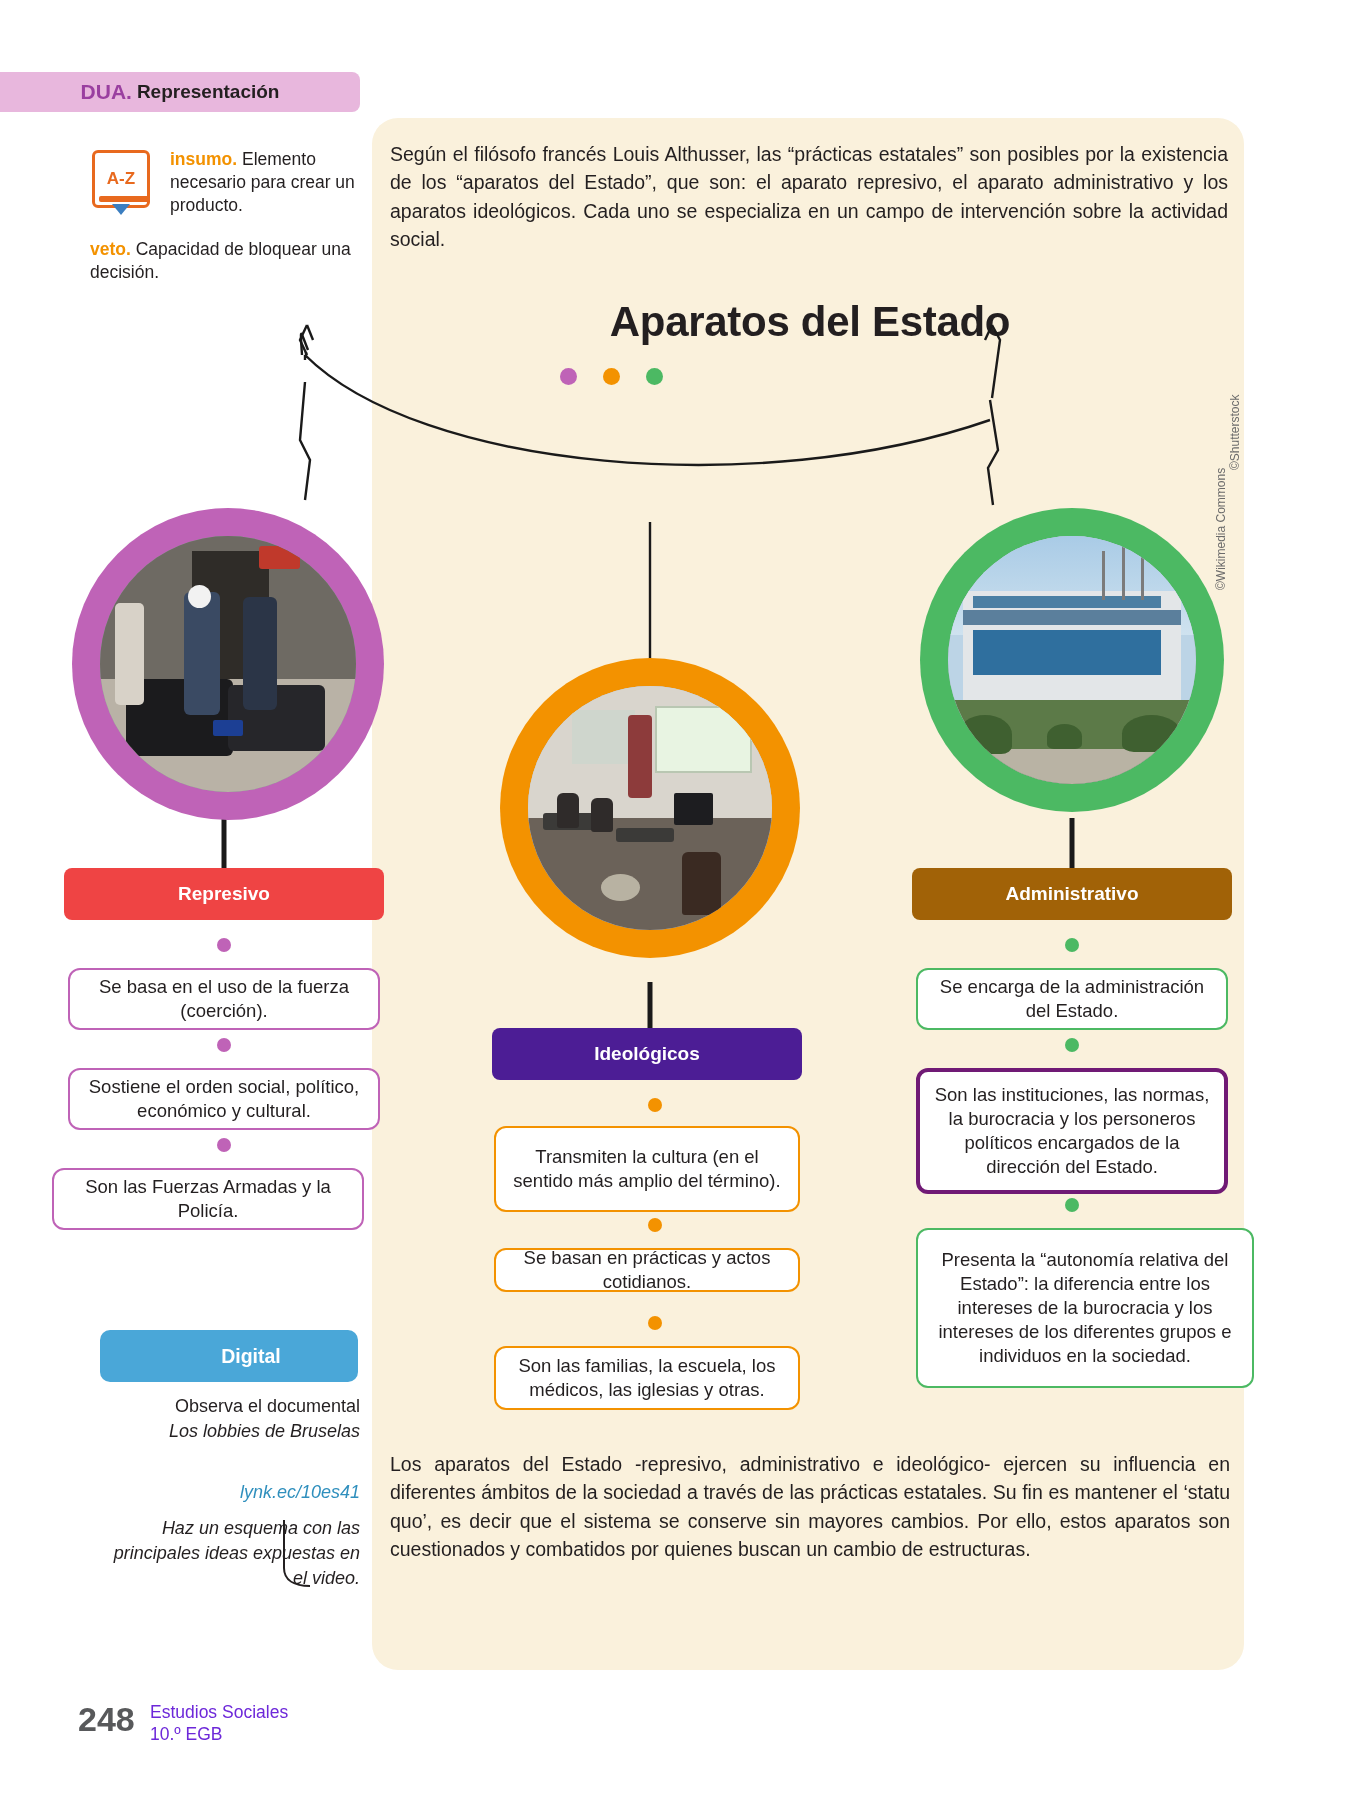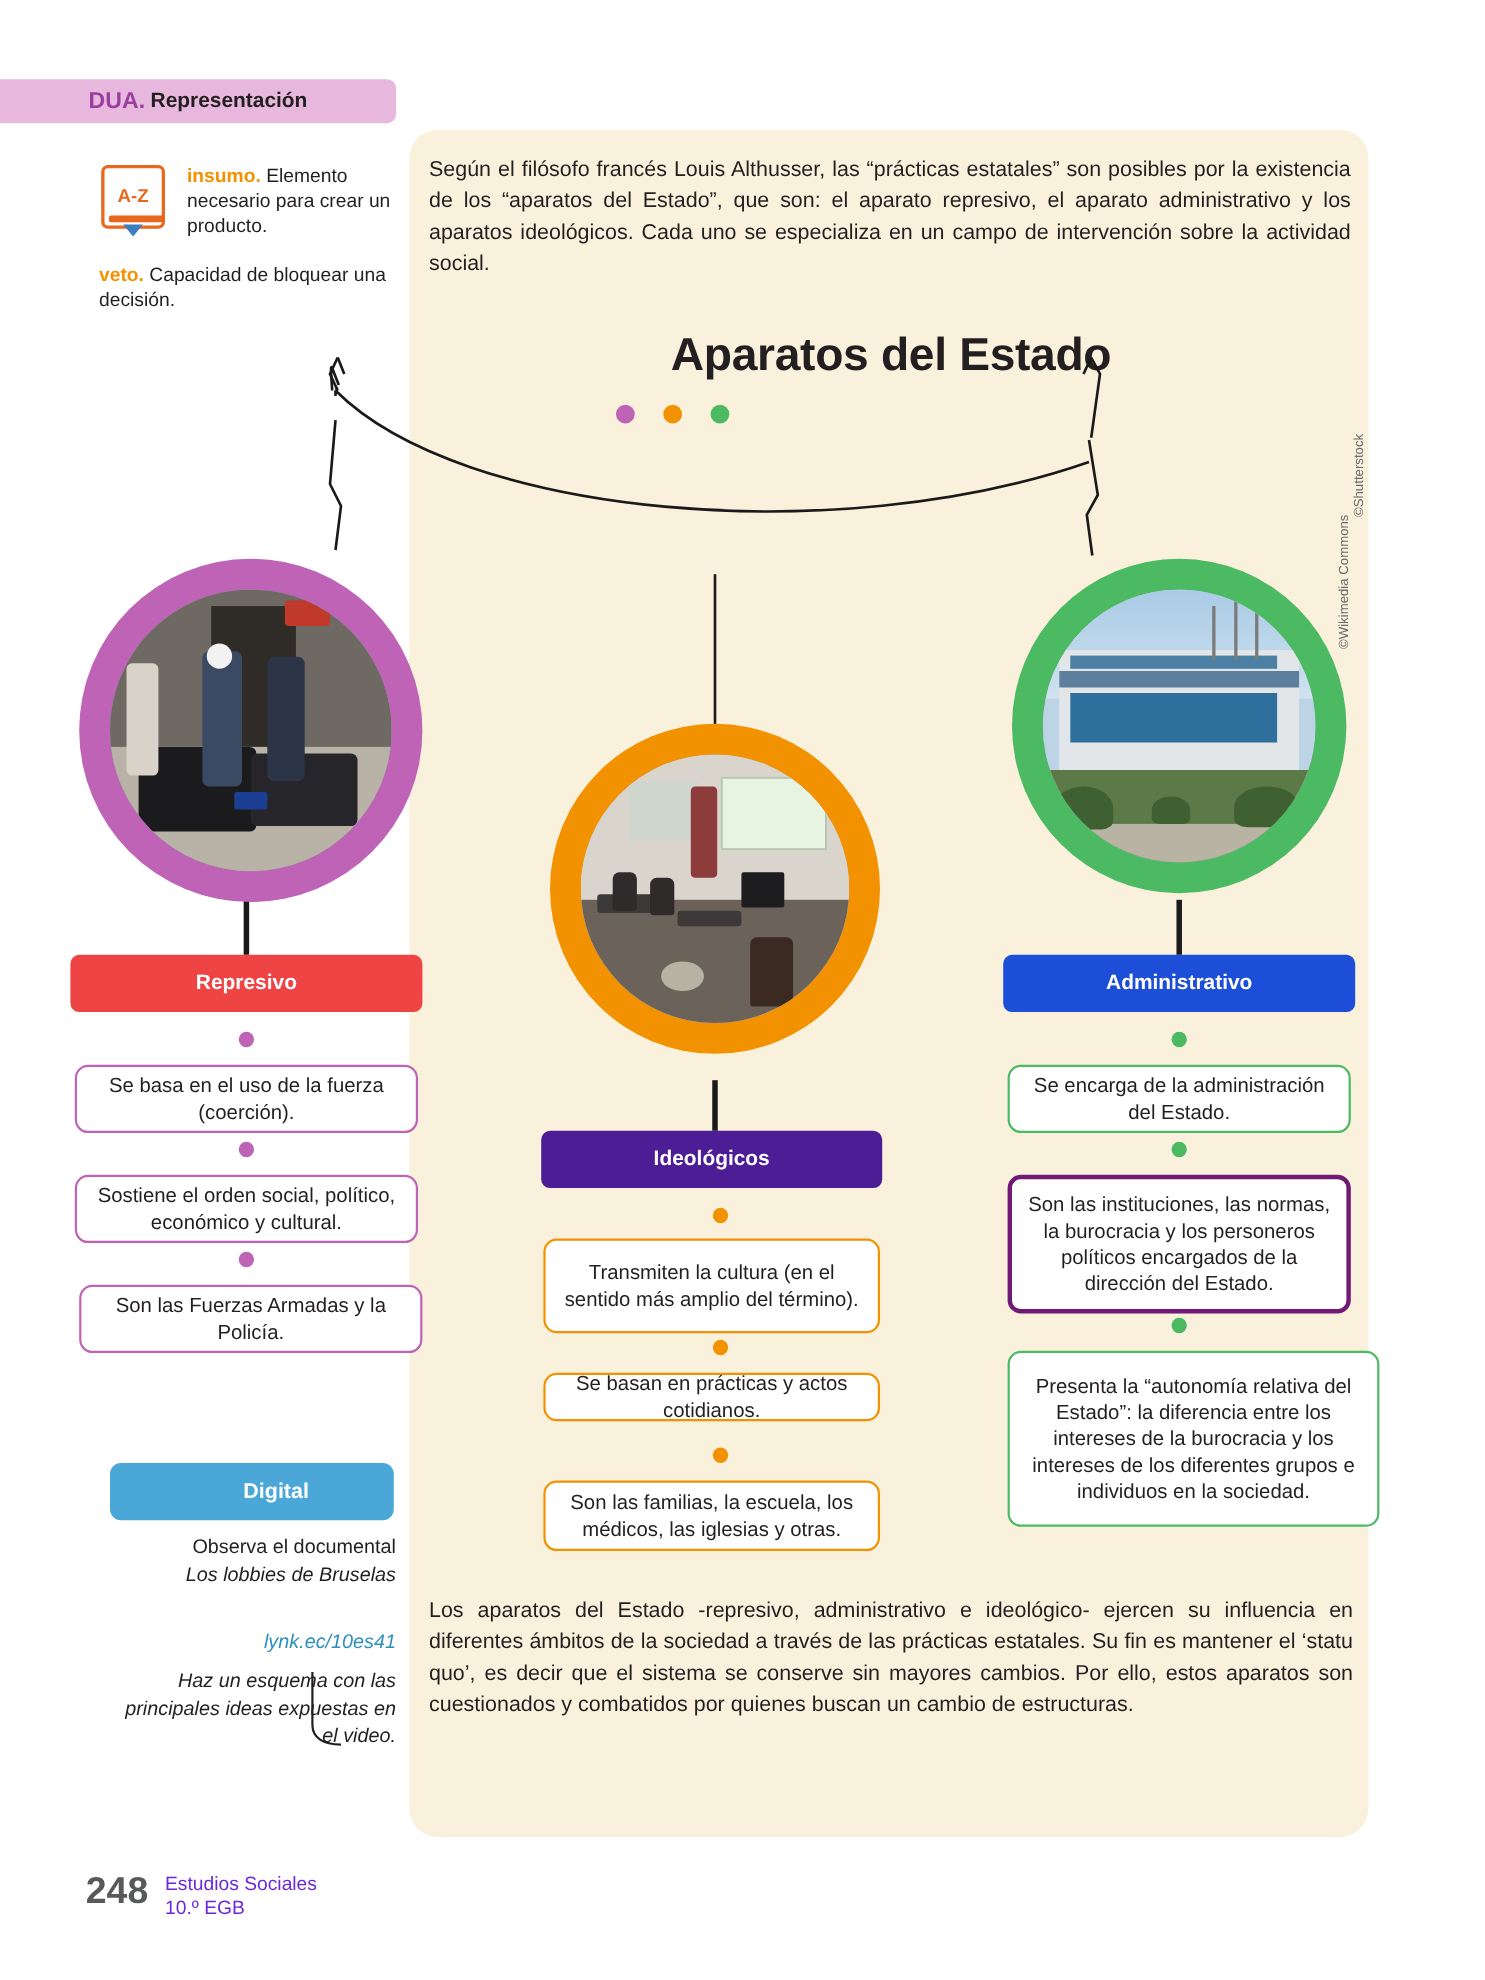--- a/index.html
+++ b/index.html
@@ -104,21 +104,21 @@
     color:#ffffff; font-weight:bold; font-size:19px;
   }
   .bbox {
     position:absolute; border-radius:12px; background:#ffffff;
     display:flex; align-items:center; justify-content:center; text-align:center;
     font-size:18.5px; line-height:1.3; padding:8px 12px; box-sizing:border-box;
   }
   .conn-dot { position:absolute; width:14px; height:14px; border-radius:50%; }
   .hd-rep { left:64px; top:868px; width:320px; background:#ef4444; }
   .hd-ideo { left:492px; top:1028px; width:310px; background:#4c1d95; }
-  .hd-adm { left:912px; top:868px; width:320px; background:#1d4ed8; }
+  .hd-adm { left:912px; top:868px; width:320px; background:#a16207; }
 
   
   .digital-tab {
     position:absolute; left:100px; top:1330px; width:258px; height:52px;
     background:#4aa7d8; border-radius:10px;
     display:flex; align-items:center; justify-content:center;
     color:#ffffff; font-weight:bold; font-size:19.5px;
   }
   .digital-body {
     position:absolute; left:96px; top:1394px; width:264px;
@@ -285,21 +285,21 @@
 
 <div class="credit1">©Shutterstock</div>
 <div class="credit2">©Wikimedia Commons</div>
 
 <div class="branch-head hd-rep">Represivo</div>
 <div class="conn-dot" style="left:217px; top:938px; background:#bf63b7;"></div>
 <div class="bbox" style="left:68px; top:968px; width:312px; height:62px; border:2px solid #bf63b7;">Se basa en el uso de la fuerza (coerción).</div>
 <div class="conn-dot" style="left:217px; top:1038px; background:#bf63b7;"></div>
 <div class="bbox" style="left:68px; top:1068px; width:312px; height:62px; border:2px solid #bf63b7;">Sostiene el orden social, político, económico y cultural.</div>
 <div class="conn-dot" style="left:217px; top:1138px; background:#bf63b7;"></div>
-<div class="bbox" style="left:72px; top:1168px; width:312px; height:62px; border:2px solid #bf63b7;">Son las Fuerzas Armadas y la Policía.</div>
+<div class="bbox" style="left:52px; top:1168px; width:312px; height:62px; border:2px solid #bf63b7;">Son las Fuerzas Armadas y la Policía.</div>
 
 <div class="branch-head hd-ideo">Ideológicos</div>
 <div class="conn-dot" style="left:648px; top:1098px; background:#f39200;"></div>
 <div class="bbox" style="left:494px; top:1126px; width:306px; height:86px; border:2px solid #f39200;">Transmiten la cultura (en el sentido más amplio del término).</div>
 <div class="conn-dot" style="left:648px; top:1218px; background:#f39200;"></div>
 <div class="bbox" style="left:494px; top:1248px; width:306px; height:44px; border:2px solid #f39200;">Se basan en prácticas y actos cotidianos.</div>
 <div class="conn-dot" style="left:648px; top:1316px; background:#f39200;"></div>
 <div class="bbox" style="left:494px; top:1346px; width:306px; height:64px; border:2px solid #f39200;">Son las familias, la escuela, los médicos, las iglesias y otras.</div>
 
 <div class="branch-head hd-adm">Administrativo</div>

